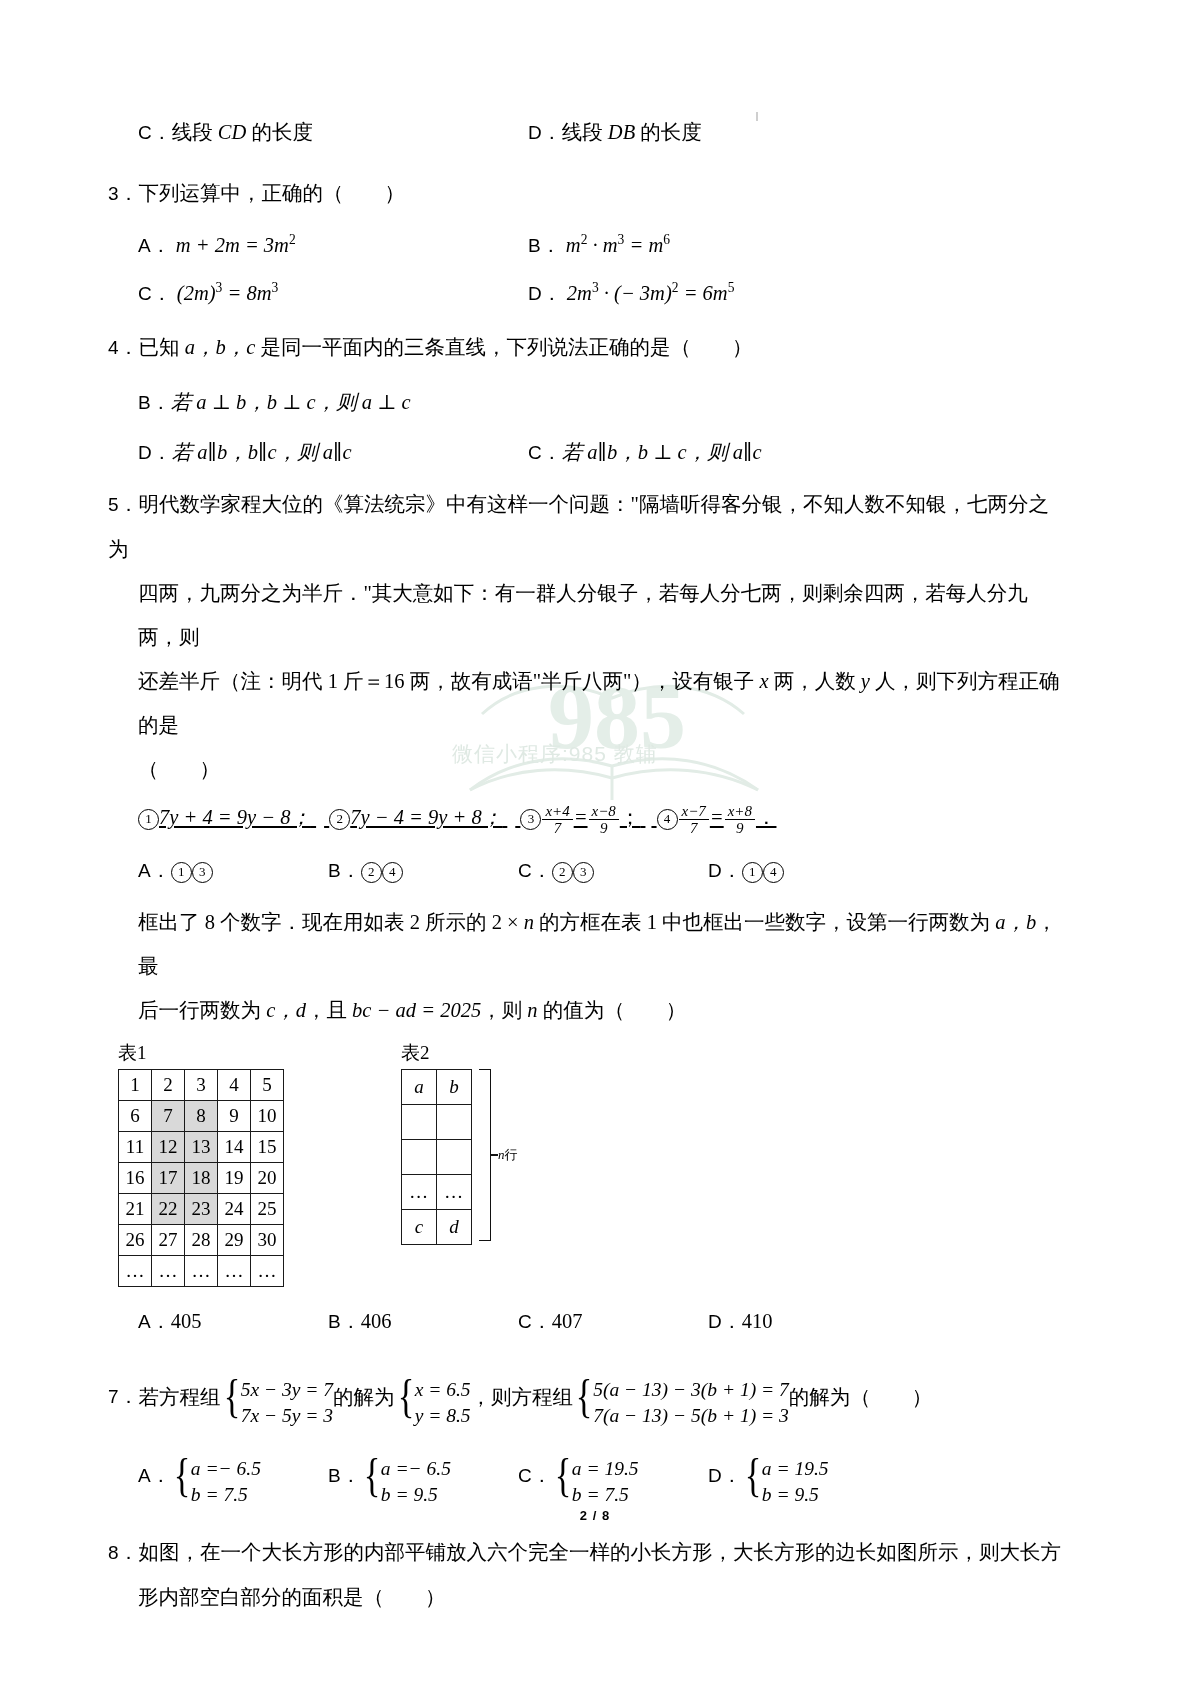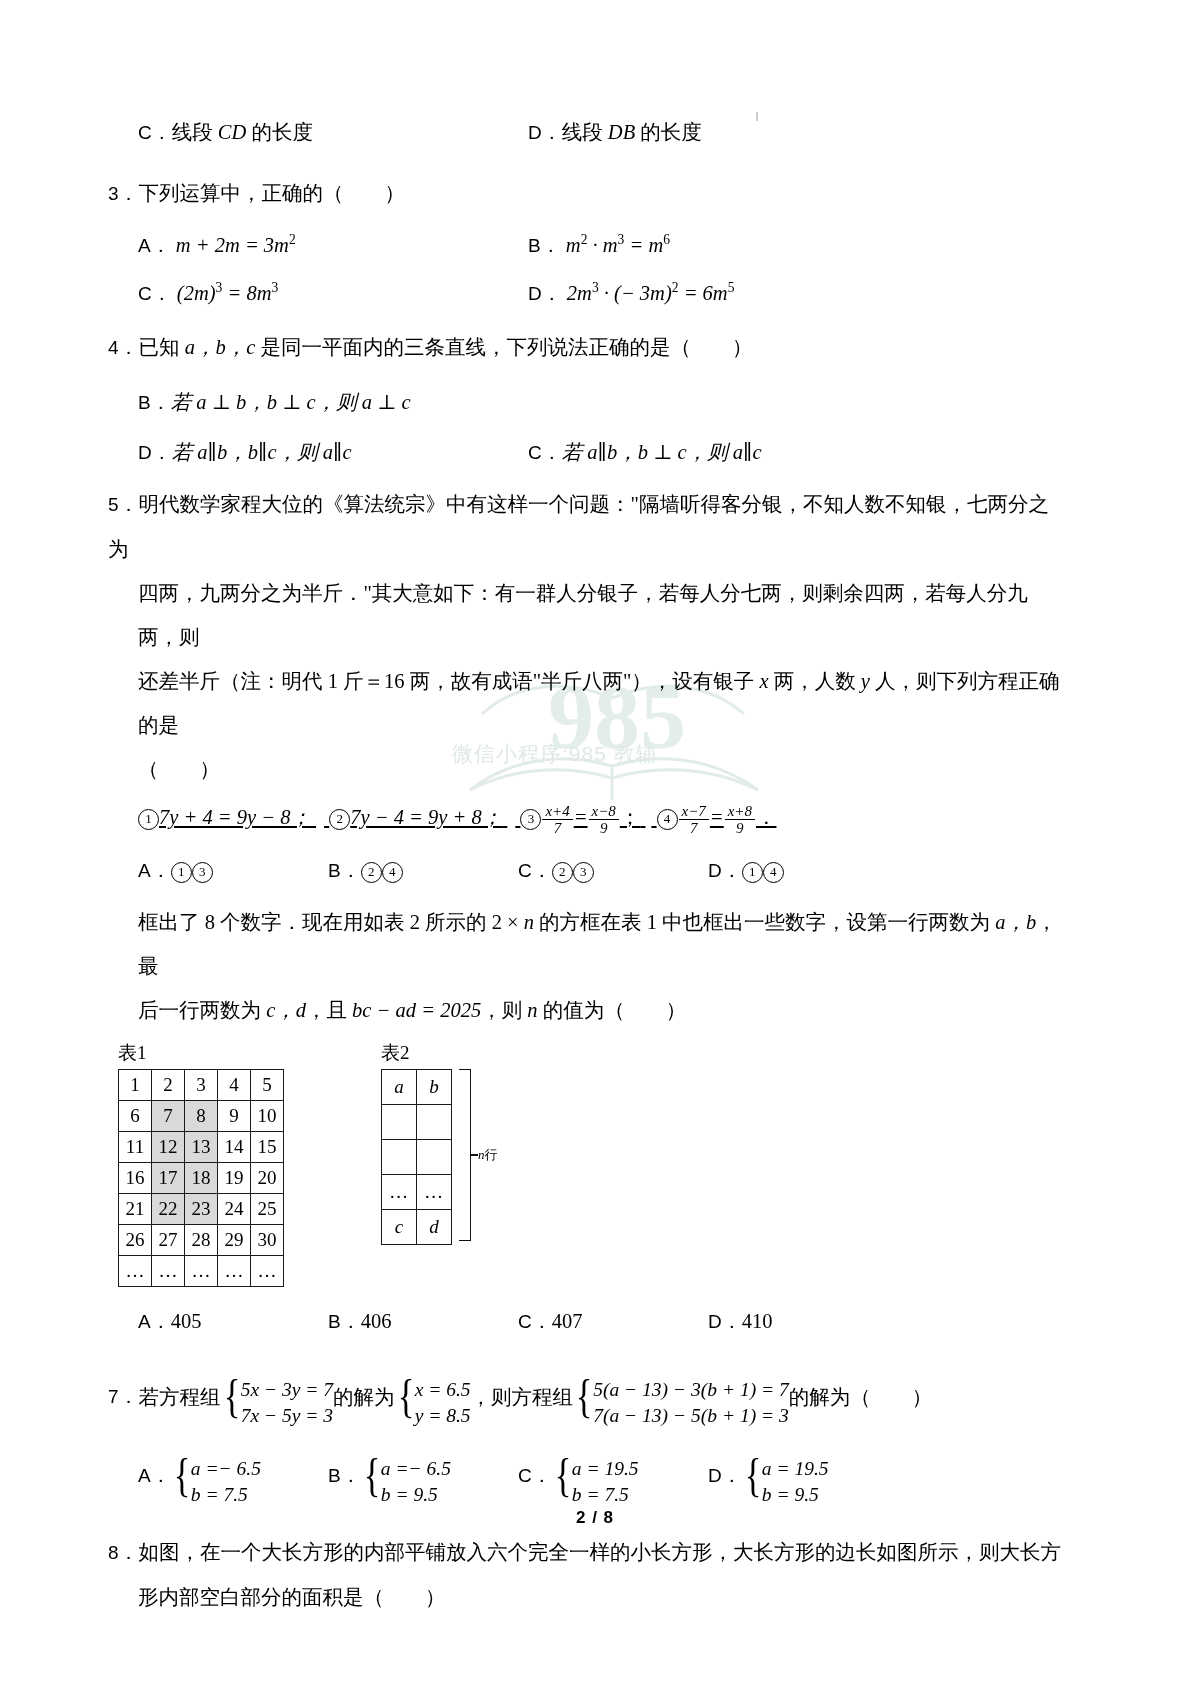--- a/index.html
+++ b/index.html
@@ -130,20 +130,21 @@
     white-space: nowrap;
     margin-top: 12px;
   }
 
   
   .tables-wrap {
     position: relative;
     padding-left: 0px;
     display: flex;
     align-items: flex-start;
+    gap: 20px;
   }
   .tcap {
     font-size: 19px;
     margin-bottom: 3px;
     font-family: "Liberation Serif","DejaVu Serif",serif;
   }
   table.grid {
     border-collapse: collapse;
     font-family: "Liberation Serif","DejaVu Serif",serif;
   }
@@ -198,21 +199,21 @@
     background: #cfcfcf;
   }
 
   .footer {
     position: absolute;
     left: 0;
     right: 0;
     top: 1508px;
     text-align: center;
     font-family: "Liberation Sans","DejaVu Sans",sans-serif;
-    font-size: 17px;
+    font-size: 13px;
     font-weight: bold;
     letter-spacing: 1px;
   }
 </style>
 </head>
 <body>
 
 <div class="page">
 
   <div class="wm-tick"></div>

